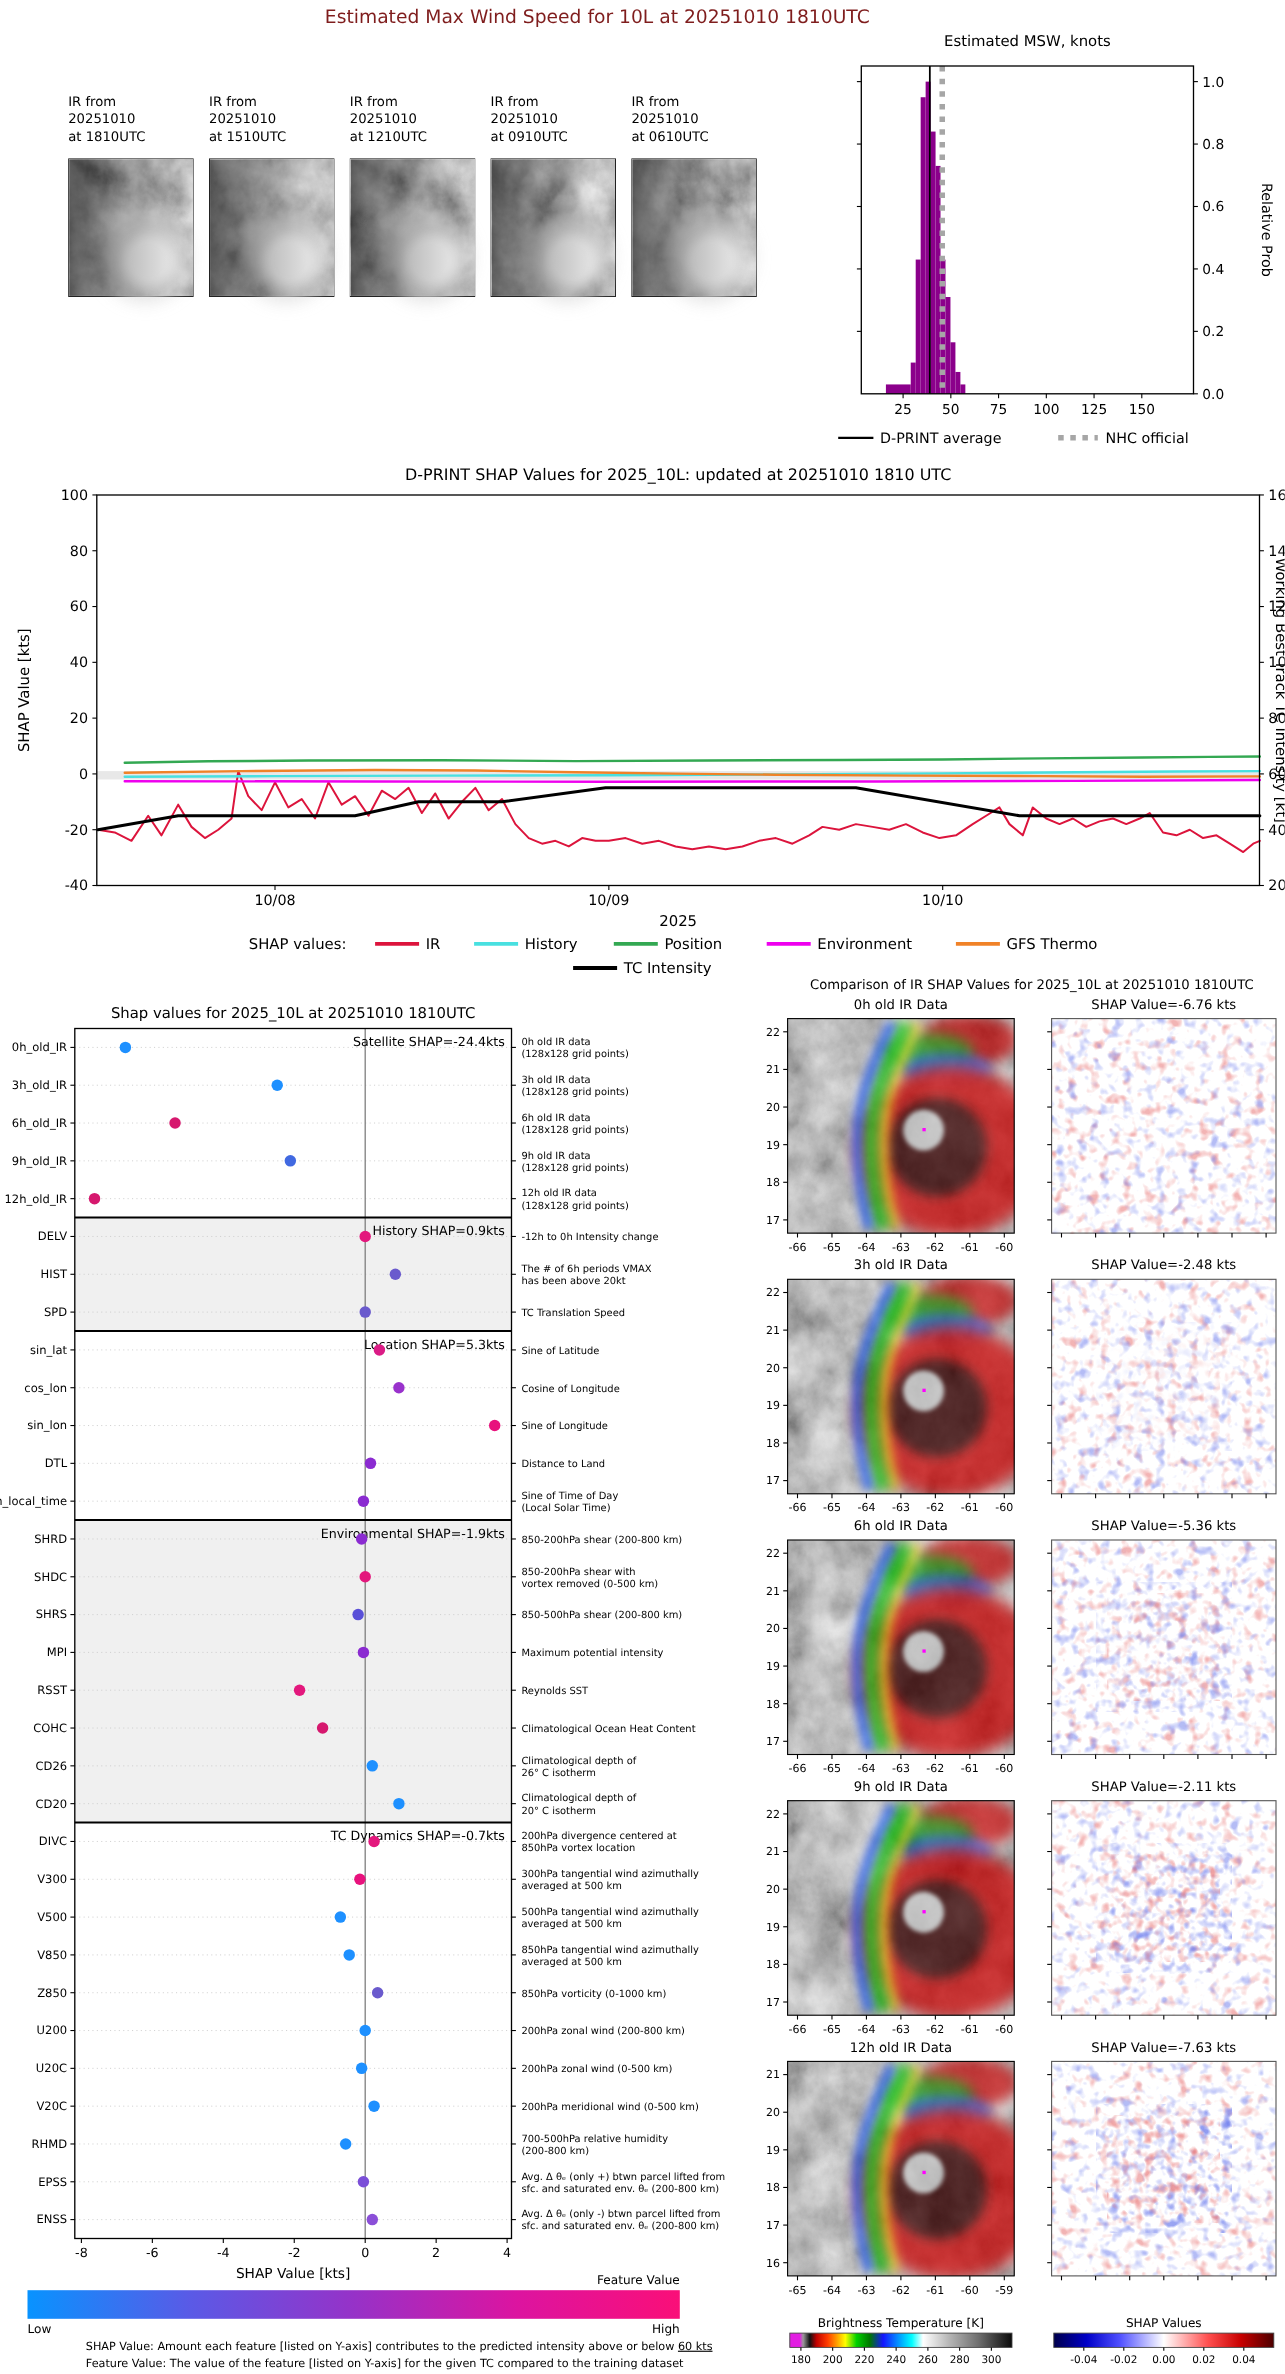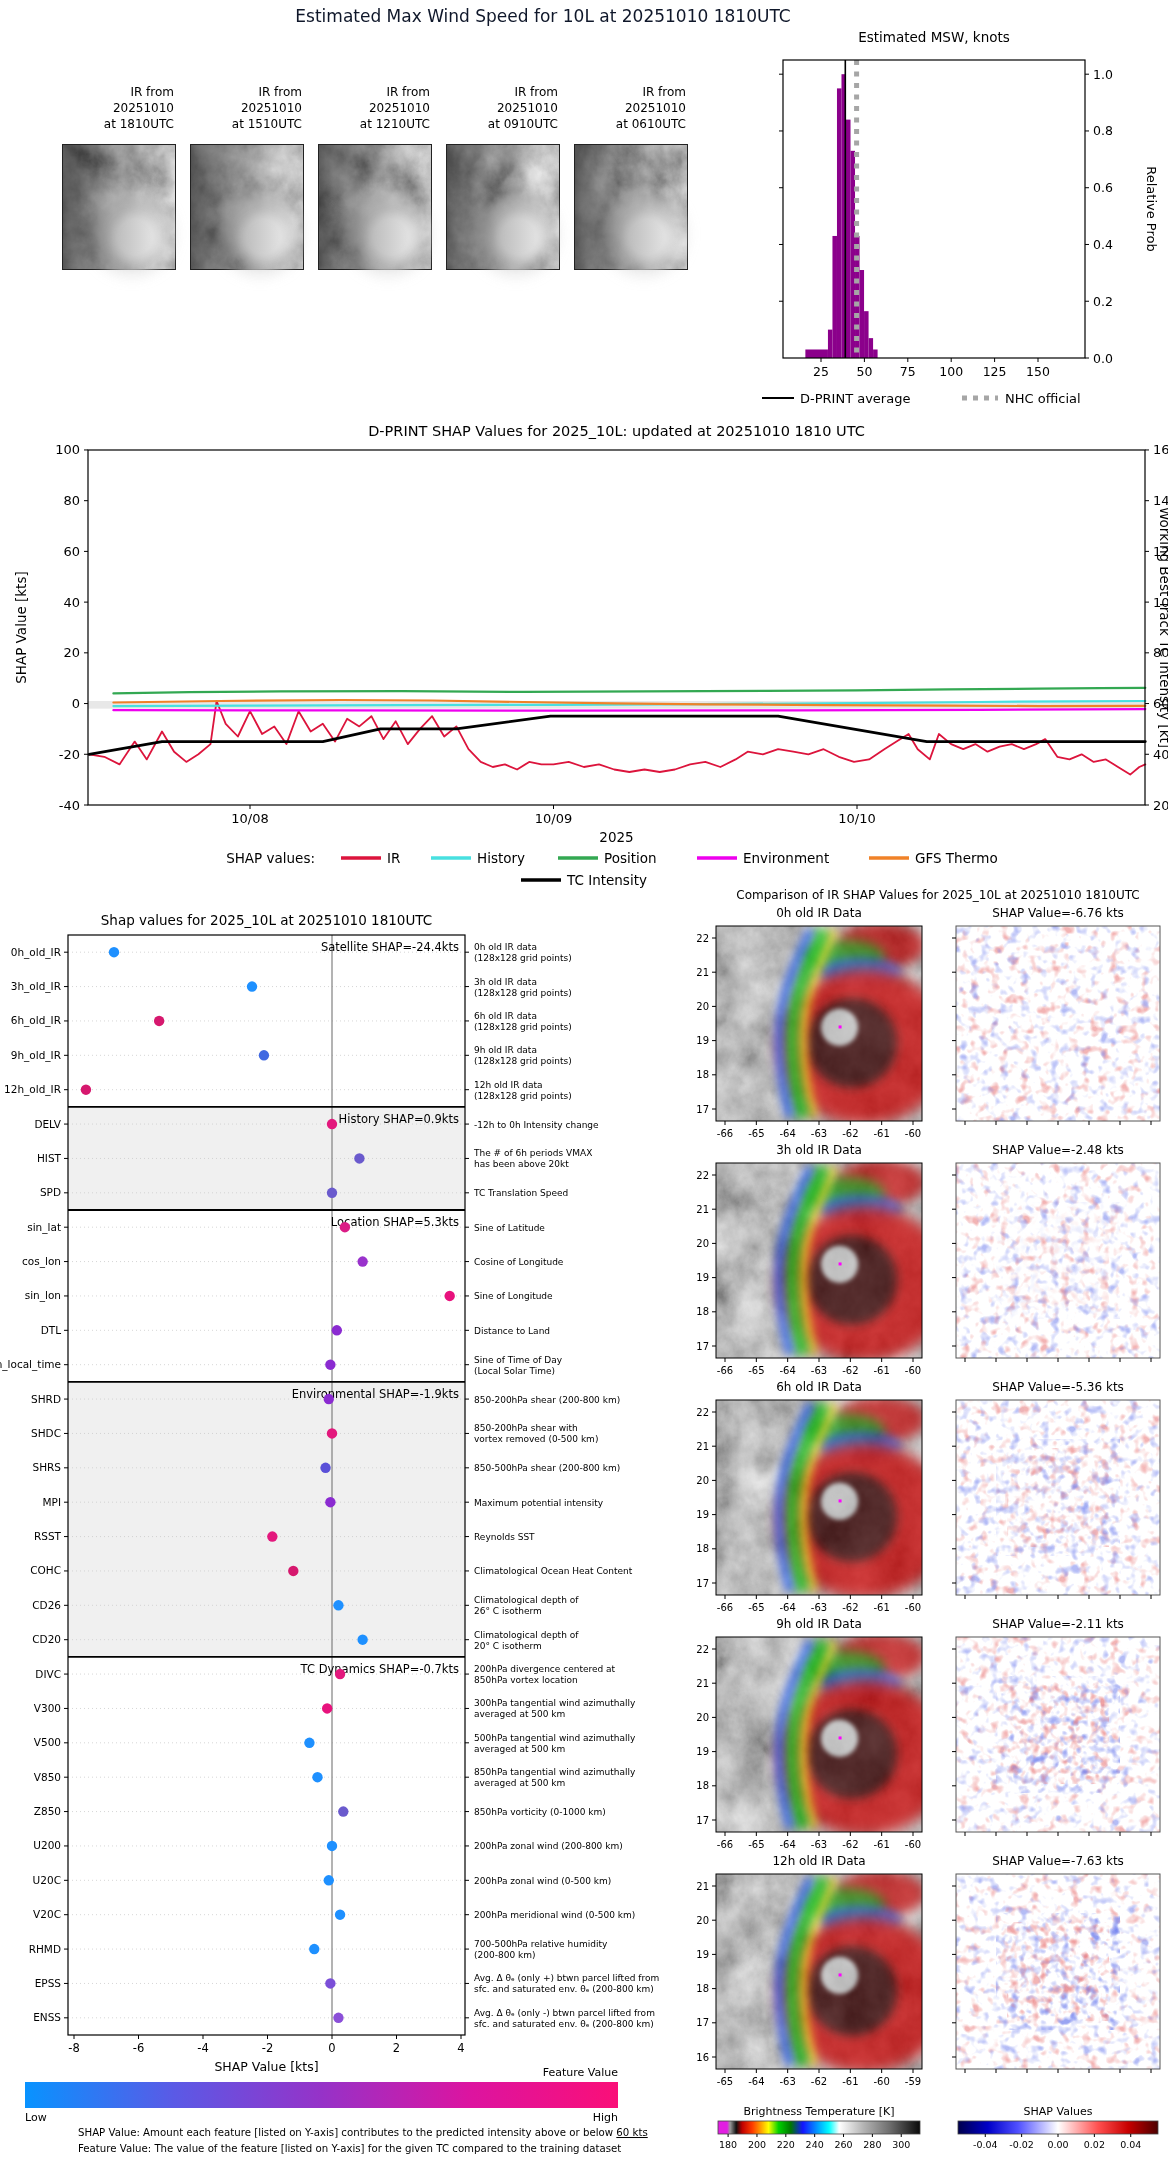--- a/index.html
+++ b/index.html
@@ -1,23 +1,23 @@
 <!DOCTYPE html>
 <html><head>
 <meta charset="utf-8">
 <style>
   html,body{margin:0;padding:0;background:#ffffff;}
   #page{position:relative;width:1168px;height:2158px;background:#ffffff;
         font-family:"DejaVu Sans","Liberation Sans",sans-serif;overflow:hidden;}
   .abs{position:absolute;}
   svg{overflow:visible;font-family:"DejaVu Sans","Liberation Sans",sans-serif;}
-  #main-title{left:0;top:6px;width:1086px;text-align:center;font-size:17px;color:#0f172a;}
+  #main-title{left:0;top:6px;width:1086px;text-align:center;font-size:17px;color:#7f1d1d;}
   #ir-strip{left:0;top:84px;width:760px;height:200px;}
   .ir-fig{position:absolute;top:0;width:112px;}
-  .ir-cap{width:112px;text-align:right;font-size:12px;line-height:16px;color:#000;height:54px;}
+  .ir-cap{width:112px;text-align:left;font-size:12px;line-height:16px;color:#000;height:54px;}
   .ir-img{display:block;margin-top:6px;border:1px solid #222;}
 </style>
 </head>
 <body>
 
 <div id="page">
   <div id="main-title" class="abs">Estimated Max Wind Speed for 10L at 20251010 1810UTC</div>
 
   <svg class="abs" width="0" height="0" aria-hidden="true">
     <defs id="shared-defs">

